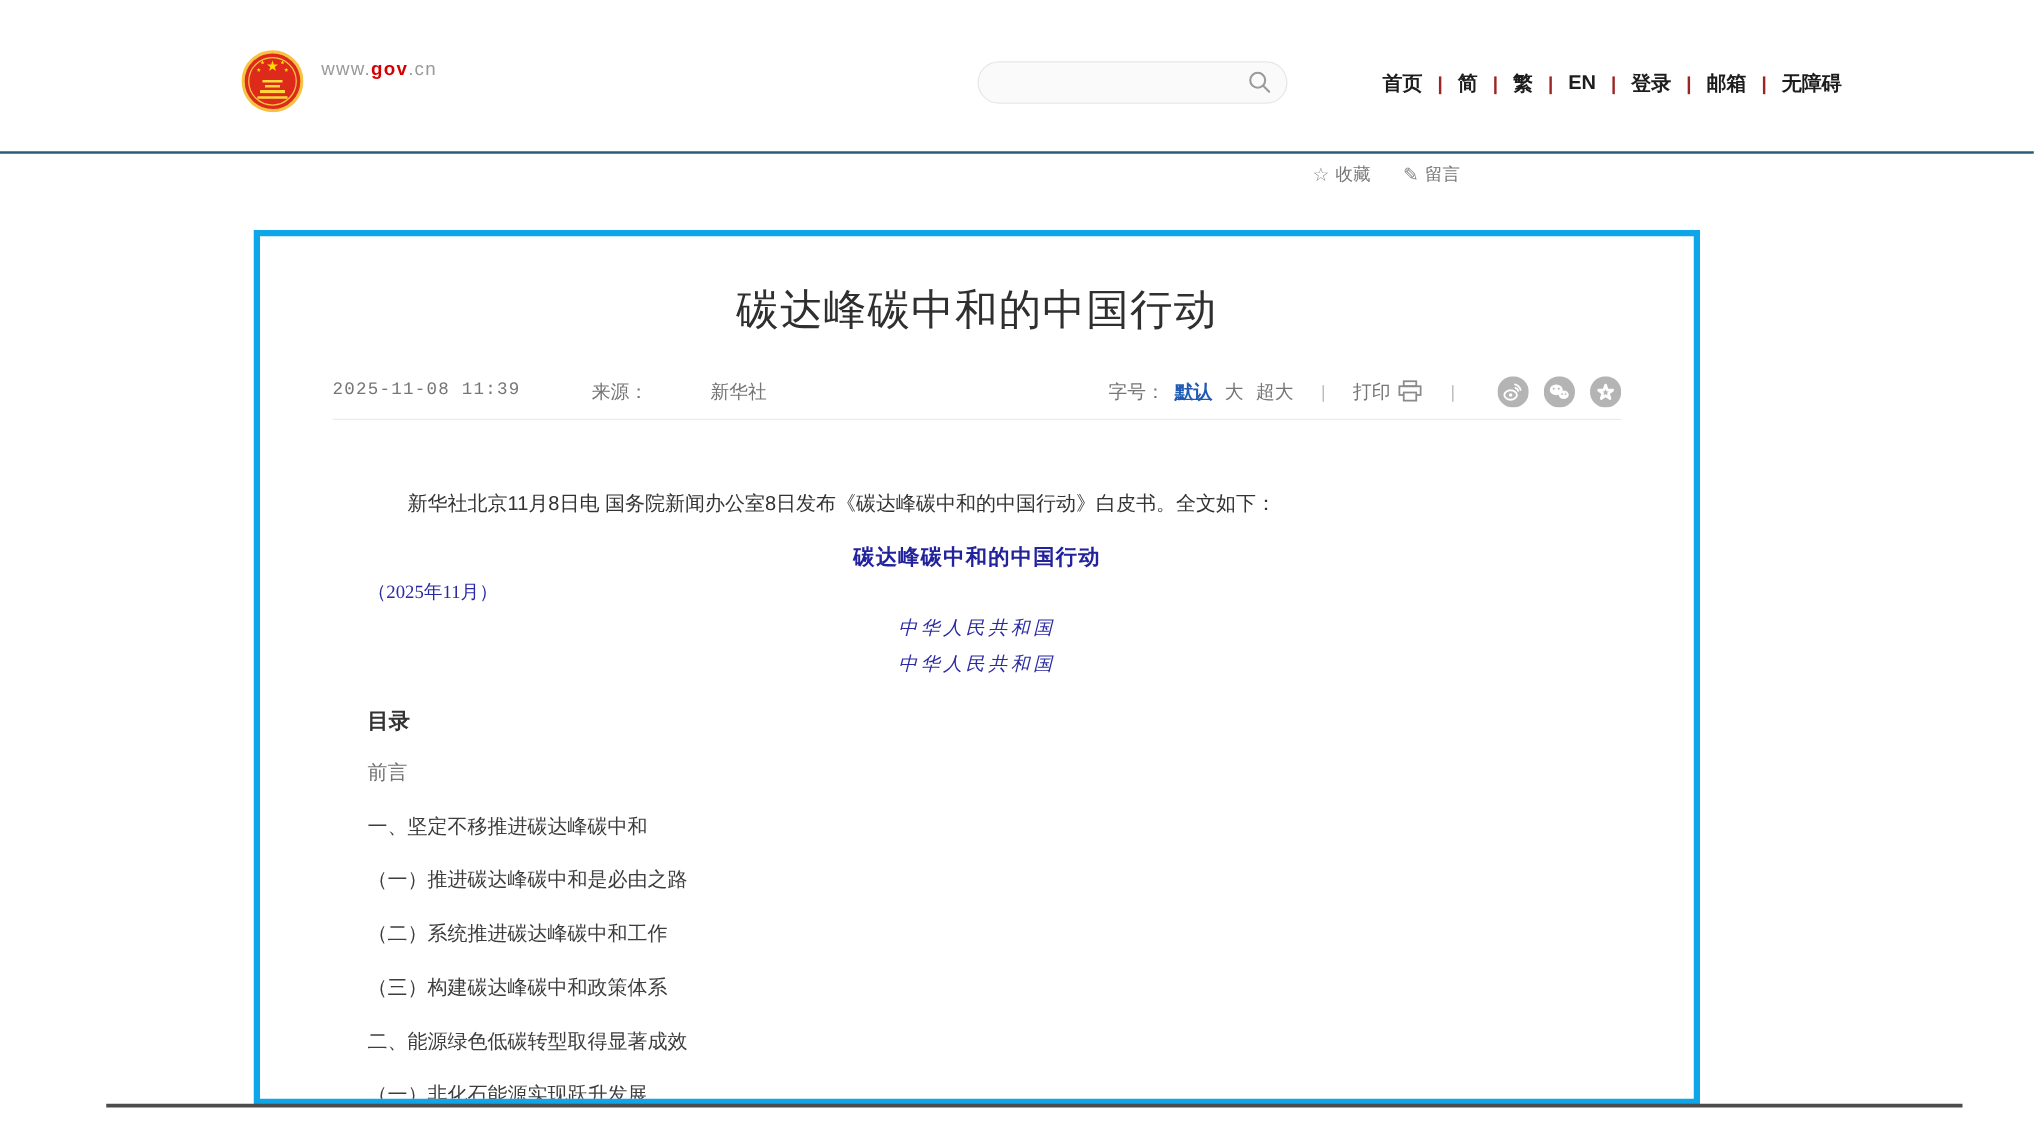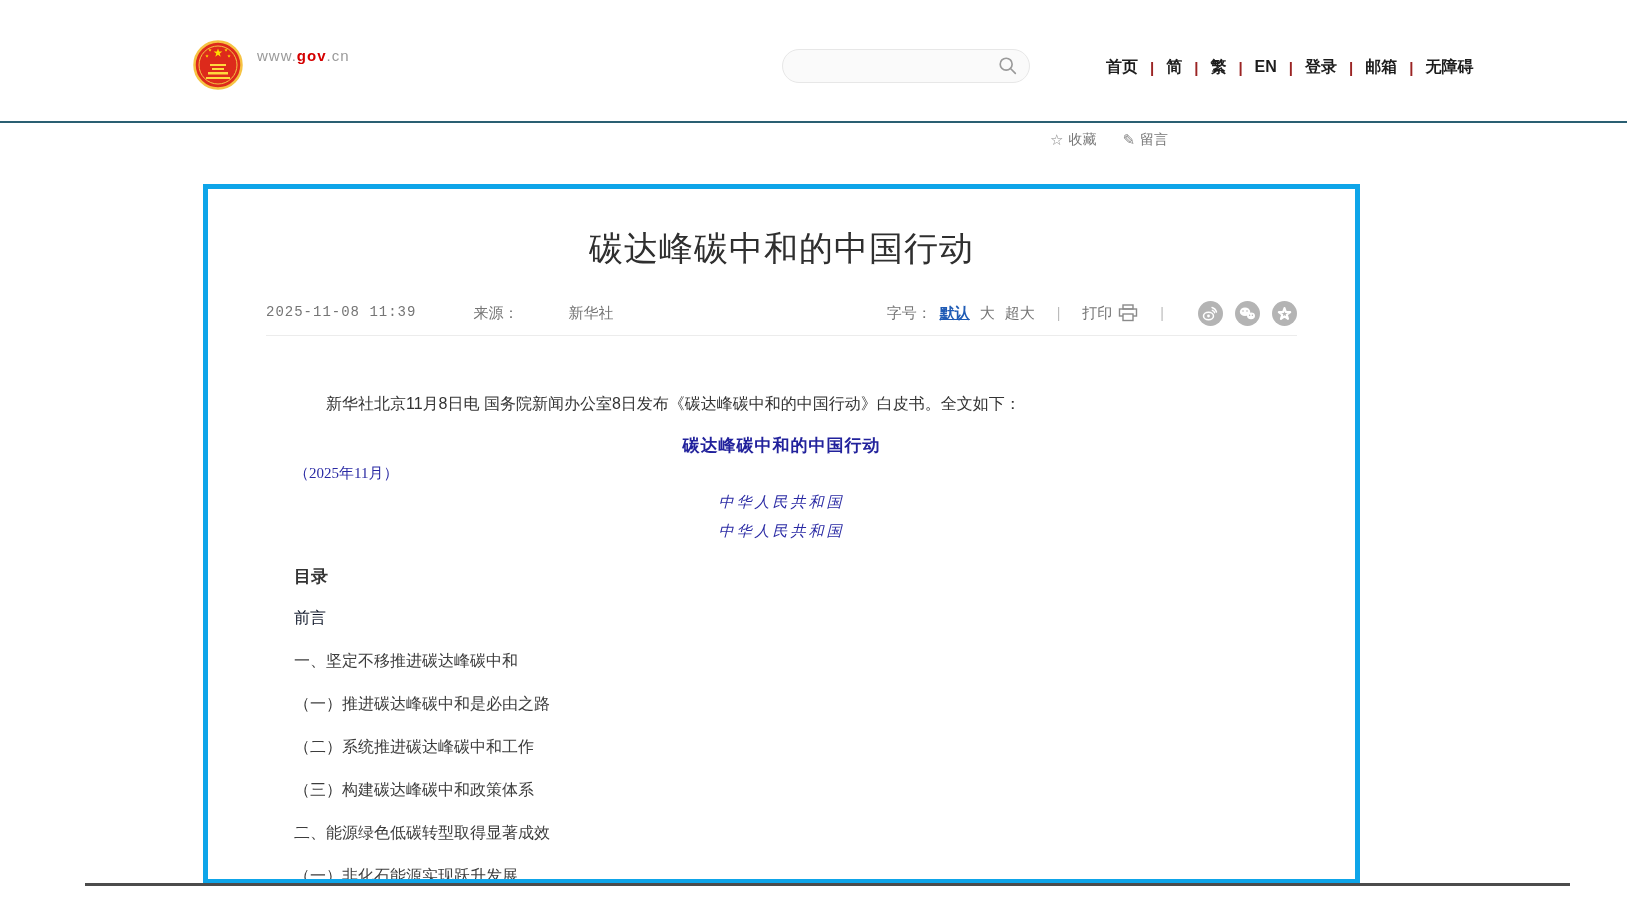--- a/index.html
+++ b/index.html
@@ -58,21 +58,21 @@
   .content { padding:0 86px; color:#333; }
   .lead { margin-top:54px; font-size:16px; line-height:27px; text-indent:2em; color:#333; }
   .doc-title { margin-top:17px; height:24px; text-align:center; font-size:17px; font-weight:bold;
                color:#22229c; font-family:"Liberation Serif","DejaVu Serif",serif; letter-spacing:1px; }
   .doc-date { margin-top:6px; height:22px; text-align:left; font-size:15px; color:#2a2aa4;
               font-family:"Liberation Serif","DejaVu Serif",serif; }
   .doc-org { margin-top:7px; height:21px; text-align:center; font-size:15px; color:#2a2aa4;
              font-family:"Liberation Serif","DejaVu Serif",serif; font-style:italic; letter-spacing:3px; }
   .doc-org2 { margin-top:8px; }
   .toc-heading { margin-top:22px; height:24px; font-size:17px; font-weight:bold; color:#333; }
-  .toc-intro { margin-top:19px; height:22px; font-size:16px; color:#0f172a; }
+  .toc-intro { margin-top:19px; height:22px; font-size:16px; color:#737373; }
   .toc-item { margin-top:21px; height:22px; font-size:16px; color:#3d3d3d; }
   
   .bottom-bar { position:absolute; left:85px; top:883px; width:1485px; height:3px; background:#4c4c4c; }
 </style>
 </head>
 <body>
 
 <div class="top-red-mark"></div>
 
 <div class="header">

